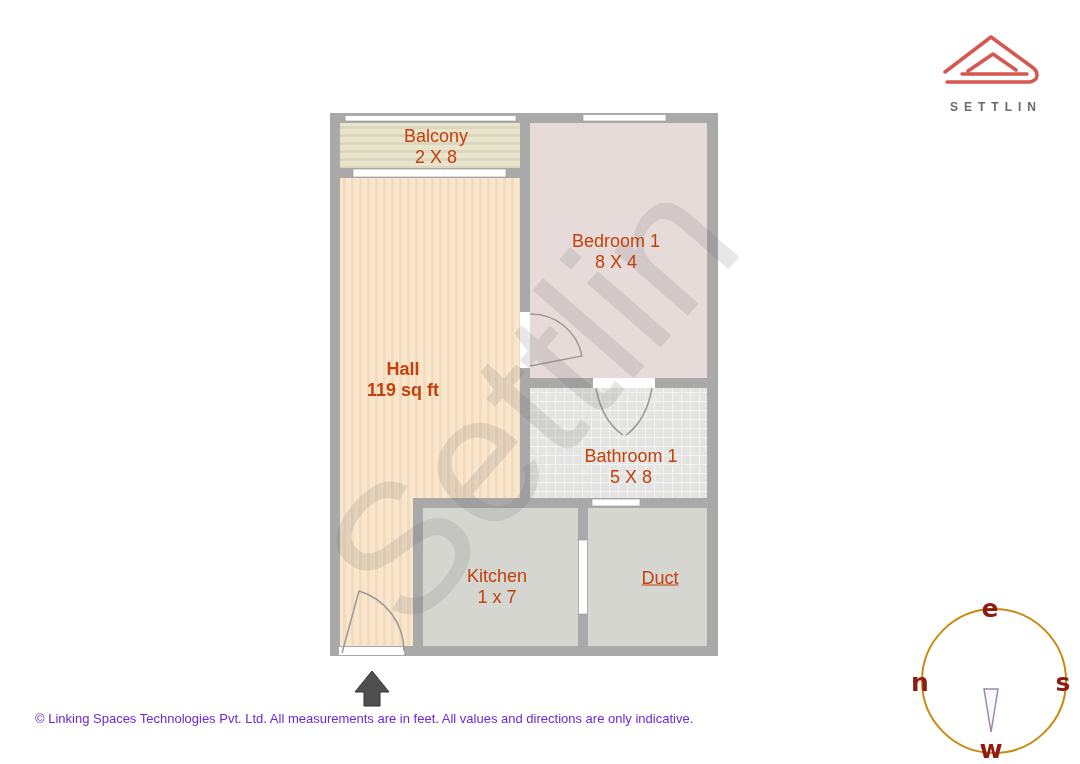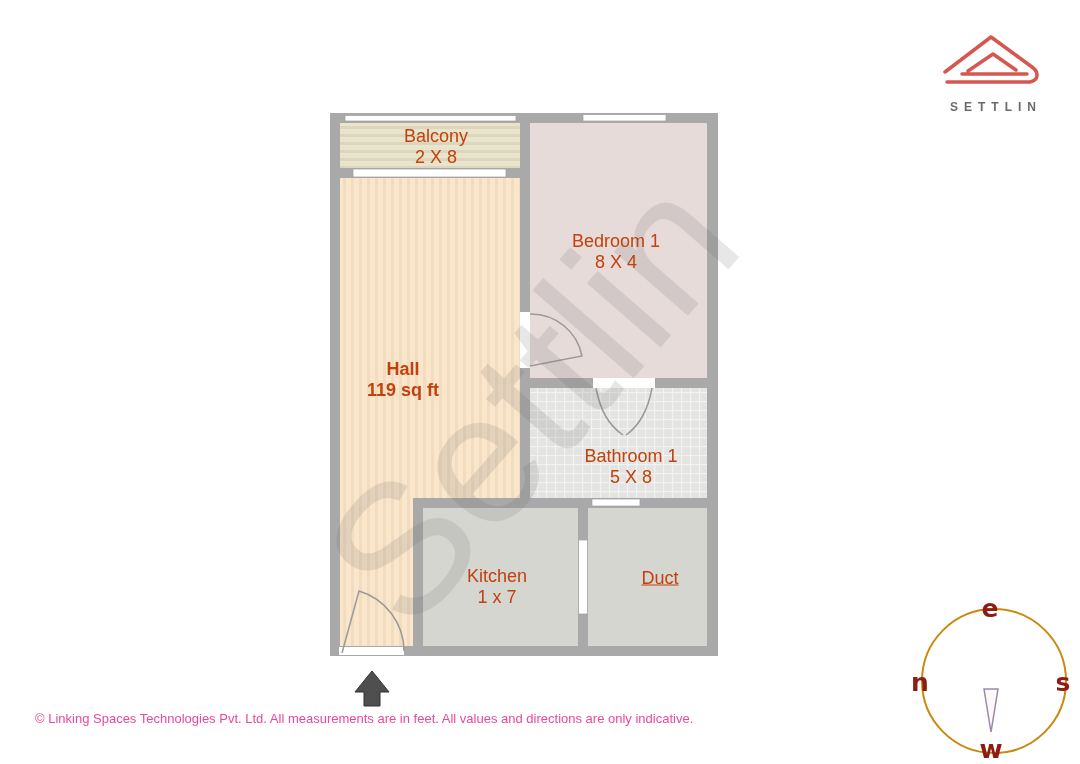--- a/index.html
+++ b/index.html
@@ -28,21 +28,21 @@
 
   
   .entrance-arrow { left:352px; top:668px; }
 
   
   .compass { left:905px; top:595px; }
   .compass text { font-family:"DejaVu Sans", sans-serif; font-weight:bold;
                   font-size:25px; }
 
   
-  .disclaimer { left:35px; top:711px; font-size:13px; color:#ec4899; }
+  .disclaimer { left:35px; top:711px; font-size:13px; color:#6d28d9; }
 </style>
 </head>
 <body>
 
 <div class="abs brand-block">
   <svg width="104" height="62" viewBox="0 0 104 62">
     <g fill="none" stroke-width="3.5" stroke-linecap="round" stroke-linejoin="round">
       <path d="M4 42 L50 7 L91 37 C98 42 98 50 89 52 L6 52" stroke="#d5574f"></path>
       <path d="M27 41 L52 24 L75 40 M21 44 L86 44" stroke="#d5574f"></path>
     </g>

